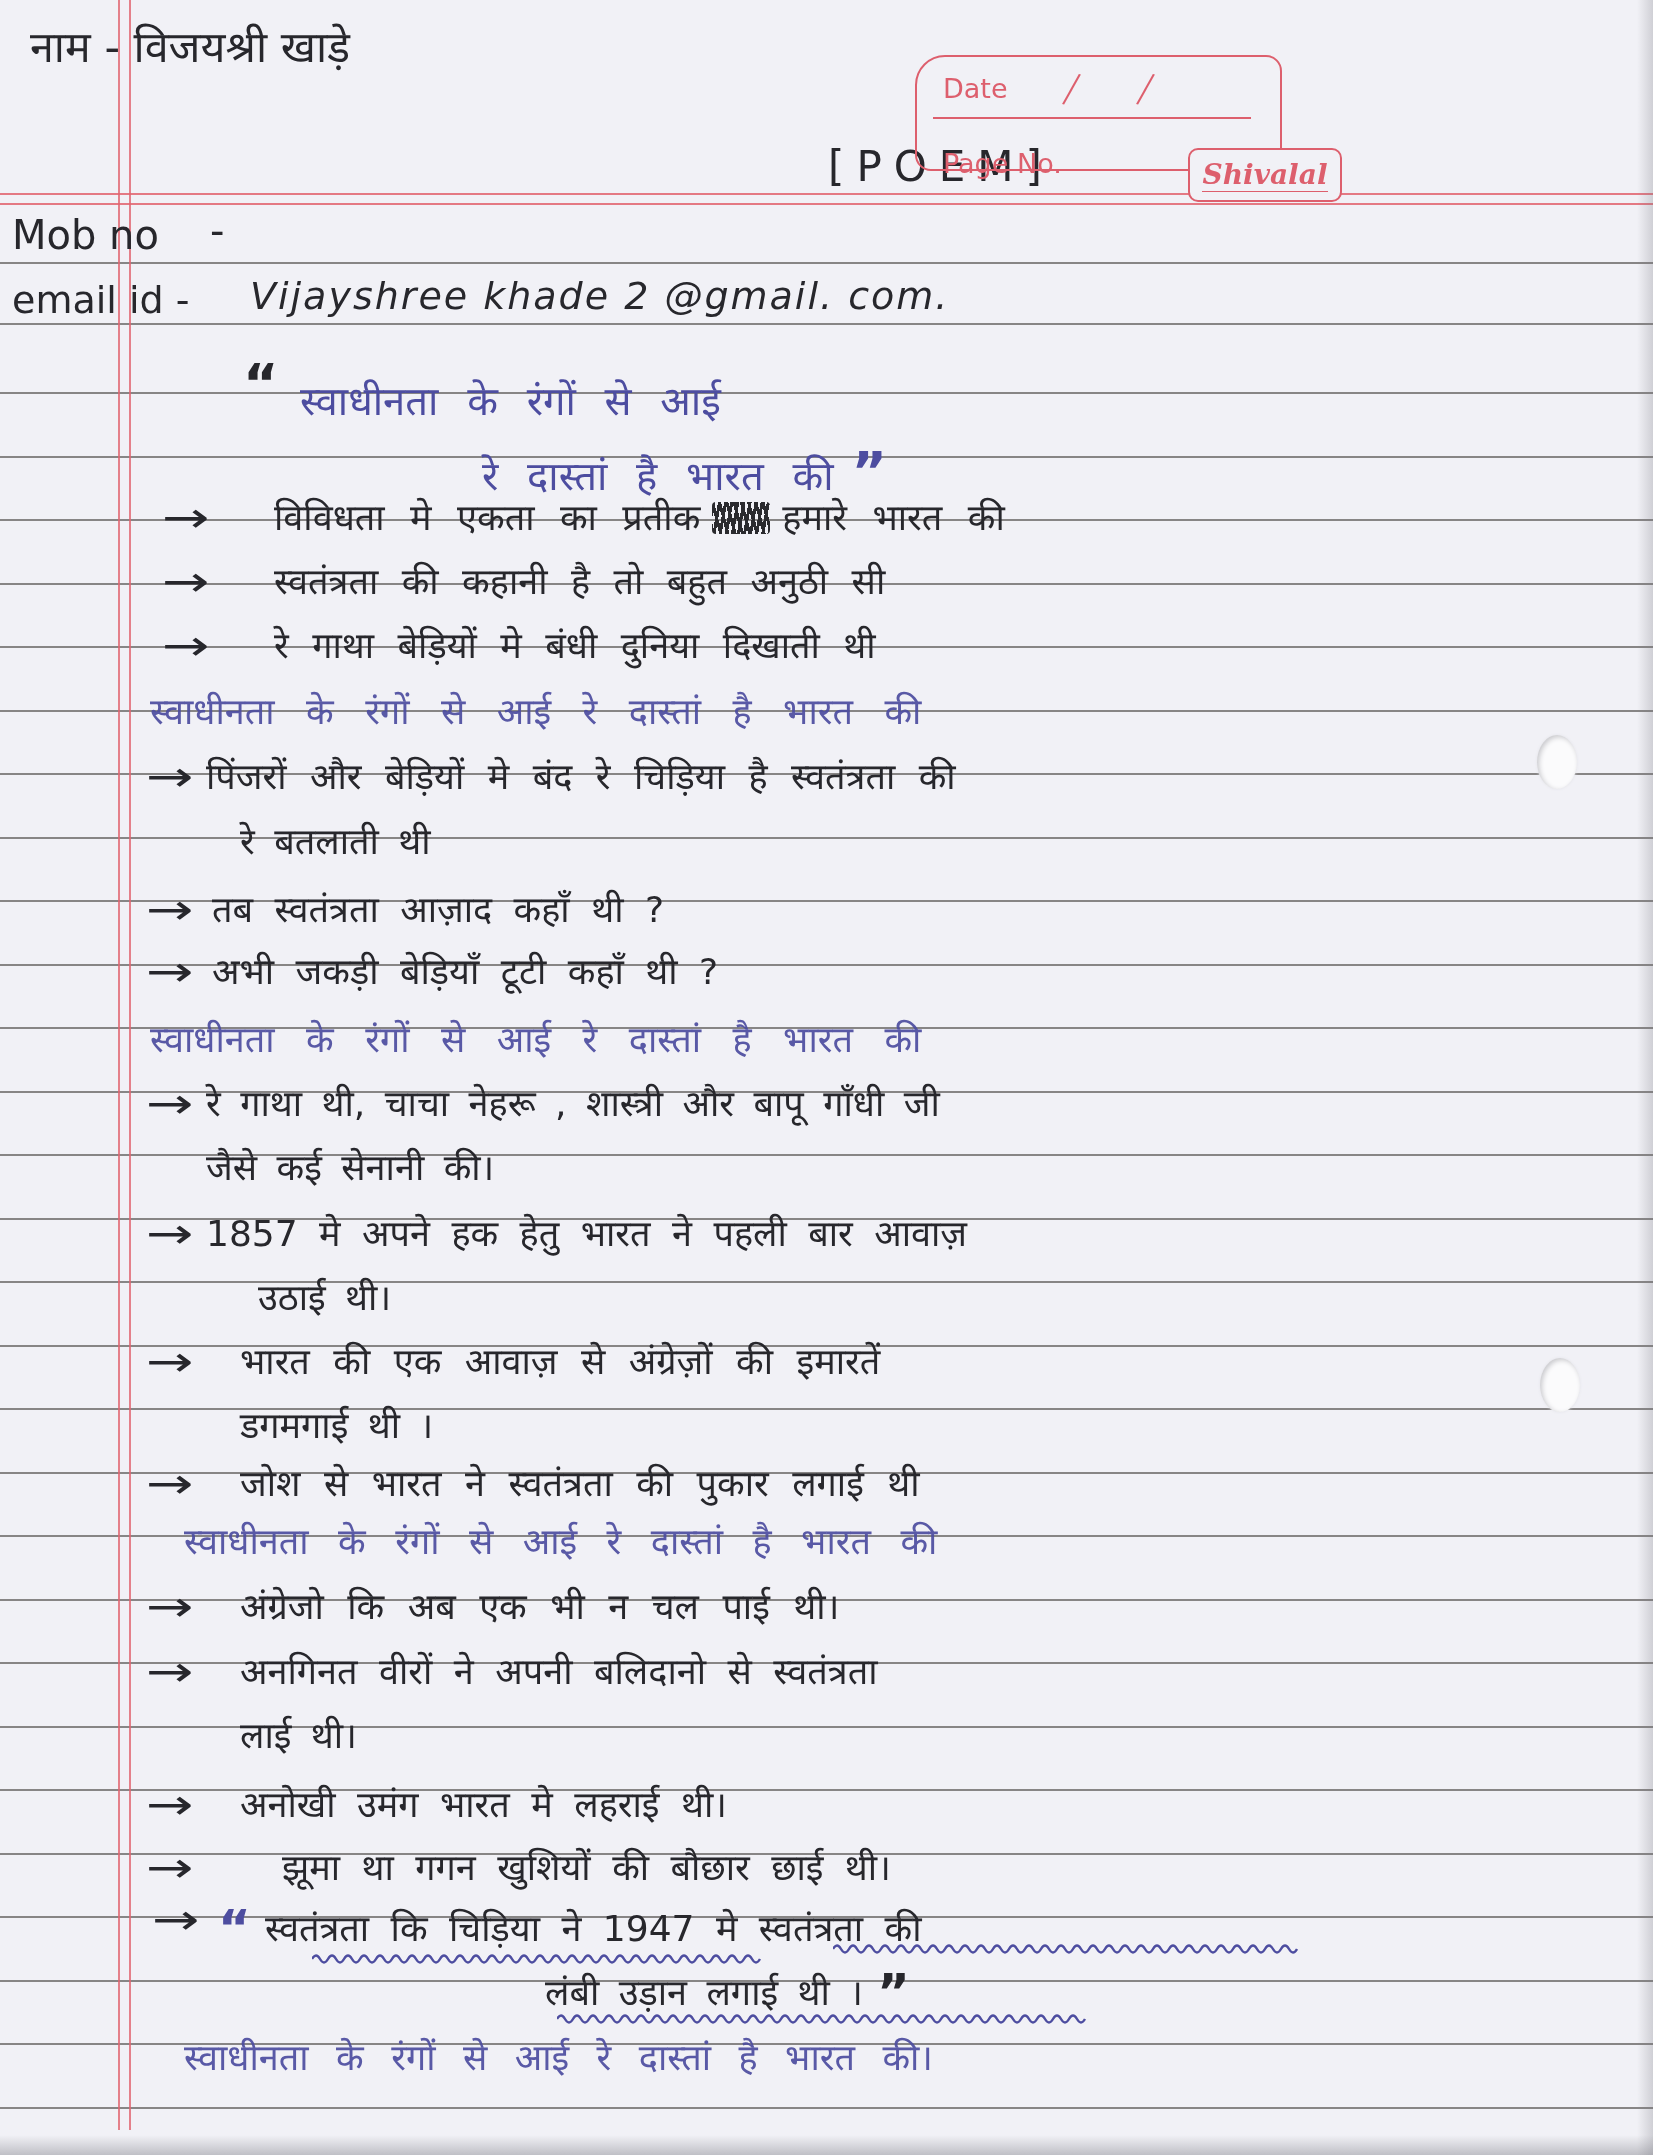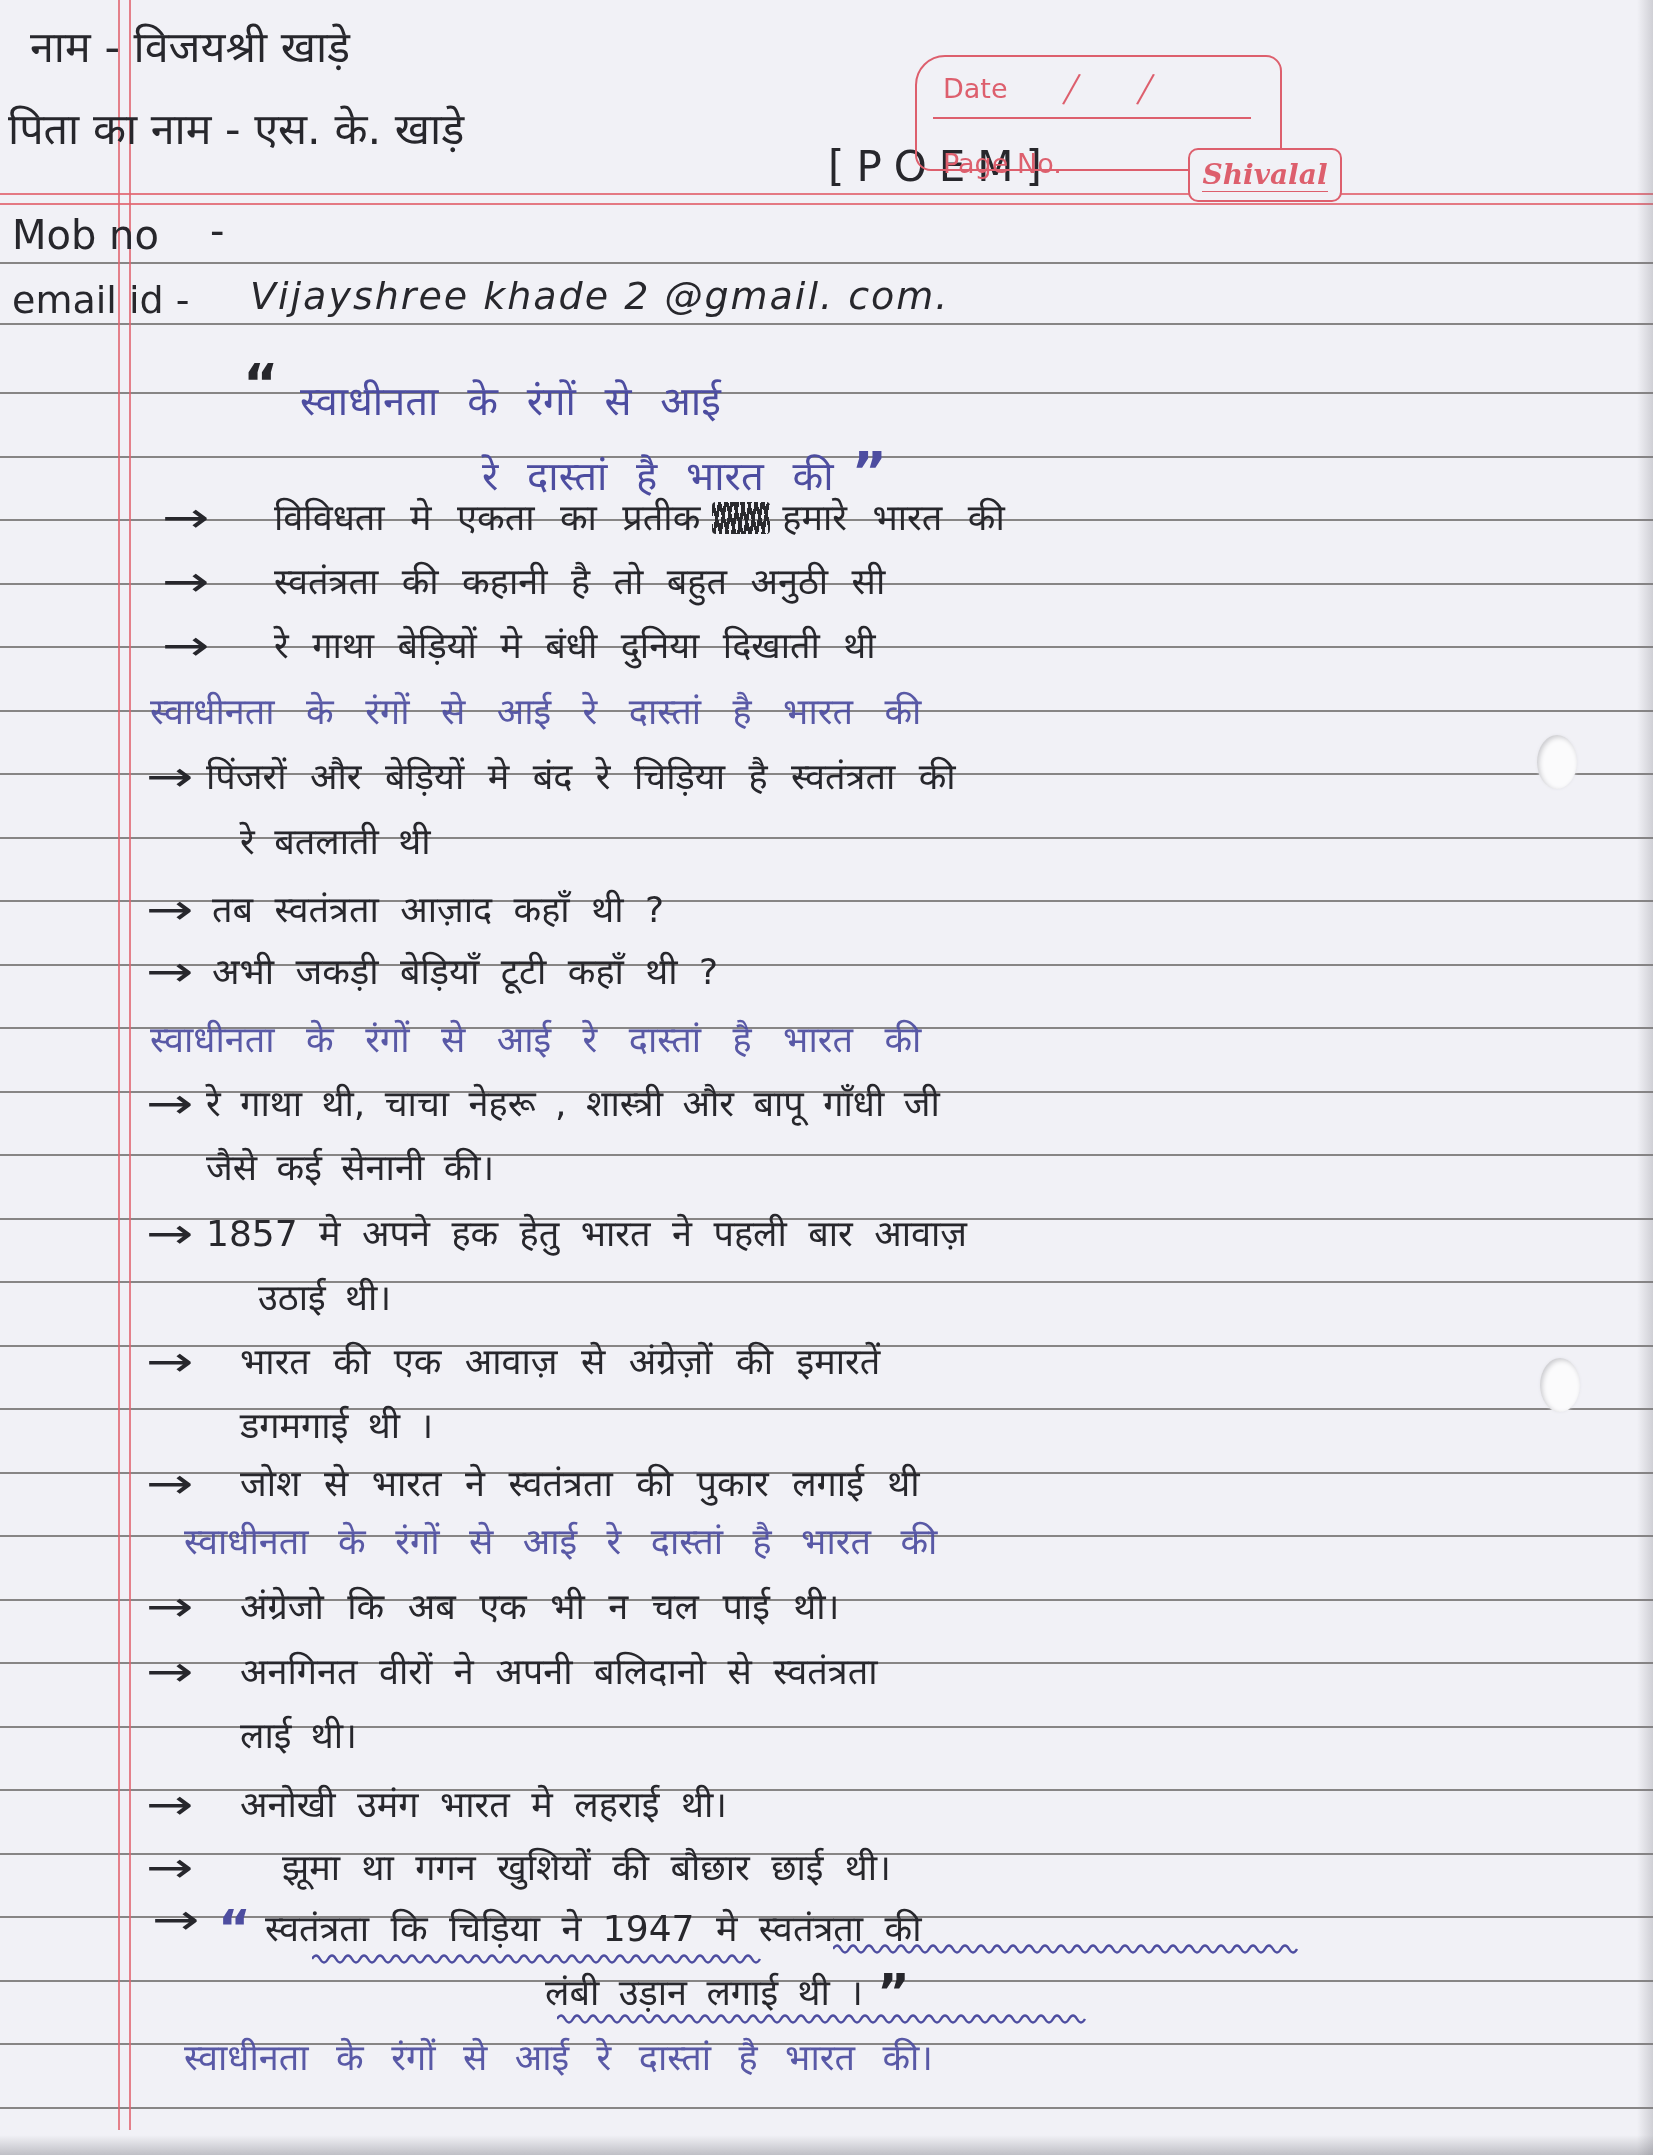--- a/index.html
+++ b/index.html
@@ -109,21 +109,20 @@
     <div class="rule" style="top: 519px;"></div>
     <div class="rule" style="top: 455.5px;"></div>
     <div class="rule" style="top: 392px;"></div>
     <div class="rule" style="top: 323px;"></div>
     <div class="rule" style="top: 262px;"></div>
 
   <div class="red-h"></div>
   <div class="red-v"></div>
 
   <div class="hw h-name">नाम - विजयश्री खाड़े</div>
-  <div class="hw h-father">पिता का नाम - एस. के. खाड़े</div>
   <div class="hw h-poemtag">[POEM]</div>
   <div class="hw h-moblabel">Mob no</div>
   <div class="hw h-mobdash">-</div>
   <div class="hw h-emaillabel">email id -</div>
   <div class="hw h-emailval">Vijayshree khade 2 @gmail. com.</div>
 
   <div class="dbox">
     <span class="dlabel">Date</span>
     <span class="slash s1">/</span>
     <span class="slash s2">/</span>

